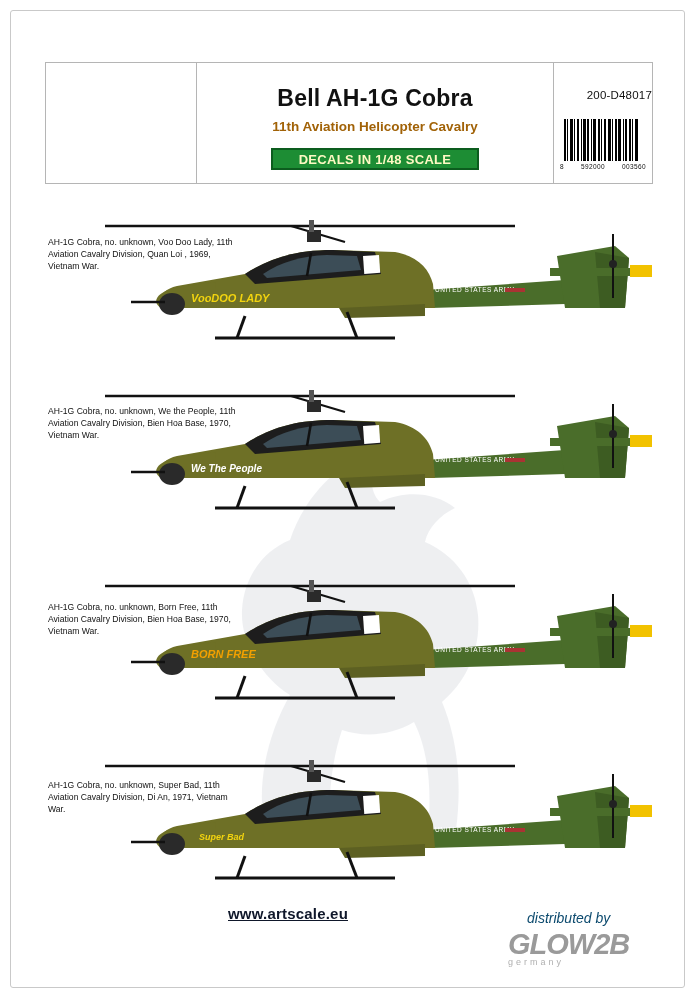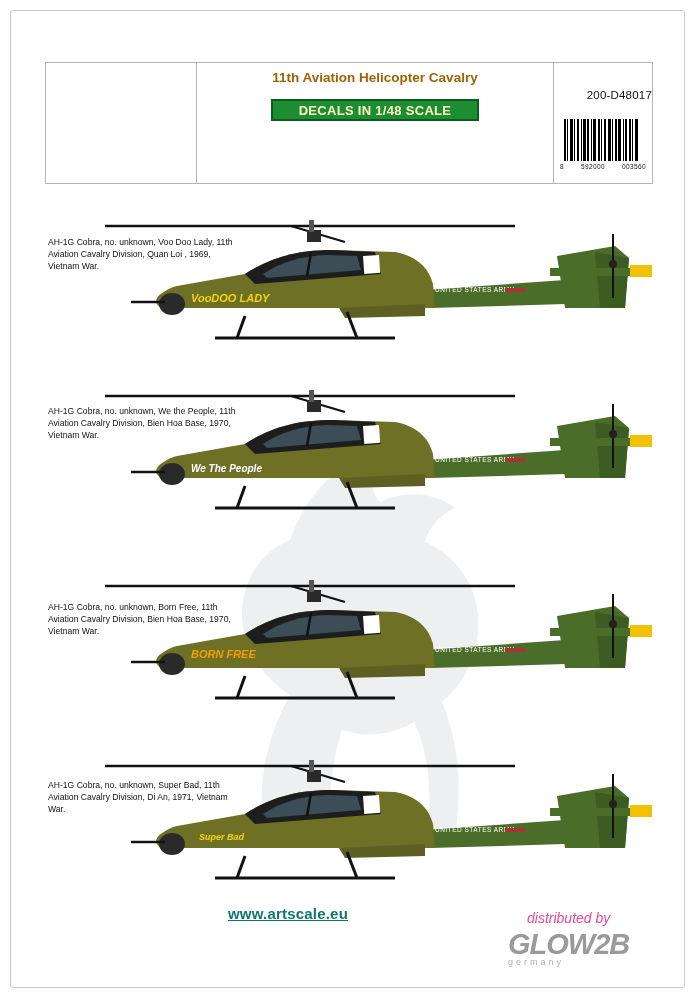--- a/index.html
+++ b/index.html
@@ -182,29 +182,29 @@
   .heli2 { left: 95px; top: 382px; }
   .heli3 { left: 95px; top: 572px; }
   .heli4 { left: 95px; top: 752px; }
 
   
   .footer-url {
     position: absolute;
     left: 228px; top: 905px;
     font-size: 15px;
     font-weight: bold;
-    color: #0f766e;
+    color: #0f172a;
     letter-spacing: 0.2px;
   }
   .dist-by {
     position: absolute;
     left: 527px; top: 910px;
     font-size: 14px;
     font-style: italic;
-    color: #ec4899;
+    color: #0c4a6e;
   }
   .glow-logo {
     position: absolute;
     left: 508px; top: 928px;
     width: 150px;
   }
   .glow-text {
     font-size: 29px;
     font-weight: bold;
     font-style: italic;
@@ -226,20 +226,21 @@
   <div class="page-border"></div>
 
   <svg class="watermark" viewBox="0 0 400 420">
     <path fill="#c8ccd4" d="M95,400 C85,350 100,300 120,265 C95,250 70,215 72,180 C74,145 95,120 120,110 C135,65 170,30 210,20 C200,40 198,60 210,72 C235,60 265,62 285,78 C270,85 258,98 255,112 C285,125 305,152 308,185 C311,220 296,252 272,272 C288,310 292,355 286,400 L258,400 C262,358 258,320 244,292 C222,305 196,308 172,300 C162,330 158,365 160,400 Z"></path>
   </svg>
 
   <div class="header">
 
 
     <div class="header-title-cell">
+      <div class="title-main">Bell AH-1G  Cobra</div>
       <div class="title-sub">11th Aviation Helicopter Cavalry</div>
       <div class="scale-badge">DECALS IN 1/48 SCALE</div>
     </div>
 
     <div class="header-code-cell">
       <div class="code-text">200-D48017</div>
       <div class="barcode">
         <i style="width:2px"></i>
           <i style="width:1px;background:#fff"></i>
           <i style="width:1px"></i>

